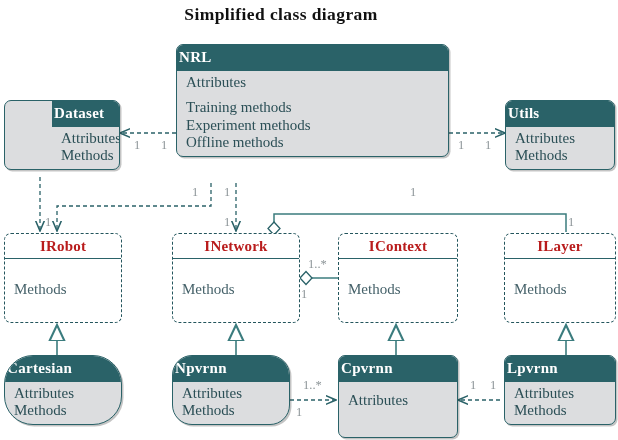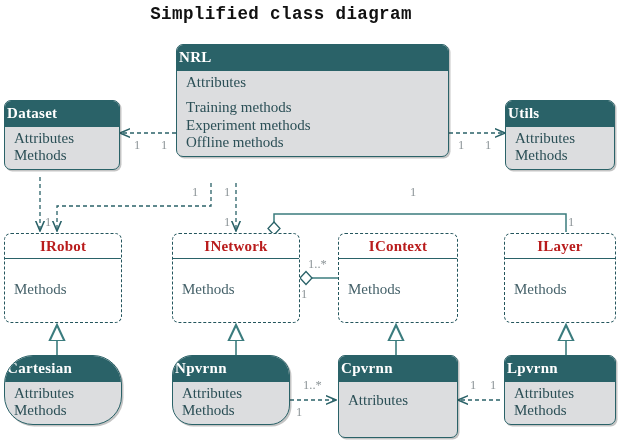--- a/index.html
+++ b/index.html
@@ -18,21 +18,21 @@
   #title {
     position: absolute;
     left: 0;
     top: 4px;
     width: 562px;
     text-align: center;
     font-size: 17.5px;
     font-weight: bold;
     color: #111111;
     letter-spacing: 0.4px;
-    font-family: Liberation Mono, monospace;
+    font-family: Liberation Serif, serif;
   }
   svg#wires {
     position: absolute;
     left: 0;
     top: 0;
     width: 618px;
     height: 440px;
   }
   .node {
     position: absolute;
@@ -173,21 +173,21 @@
     <div class="hdr">NRL</div>
     <div class="body">
       <div class="row">Attributes</div>
       <div class="gap"></div>
       <div class="row">Training methods</div>
       <div class="row">Experiment methods</div>
       <div class="row">Offline methods</div>
     </div>
   </div>
 
-  <div class="node concrete" style="left:4px; top:100px; width:116px;">
+  <div class="node concrete" style="left:4px; top:100px; width:116px;padding-left:47px;">
     <div class="hdr">Dataset</div>
     <div class="body">
       <div class="row">Attributes</div>
       <div class="row">Methods</div>
     </div>
   </div>
 
   <div class="node concrete" style="left:505px; top:100px; width:110px;">
     <div class="hdr">Utils</div>
     <div class="body">

